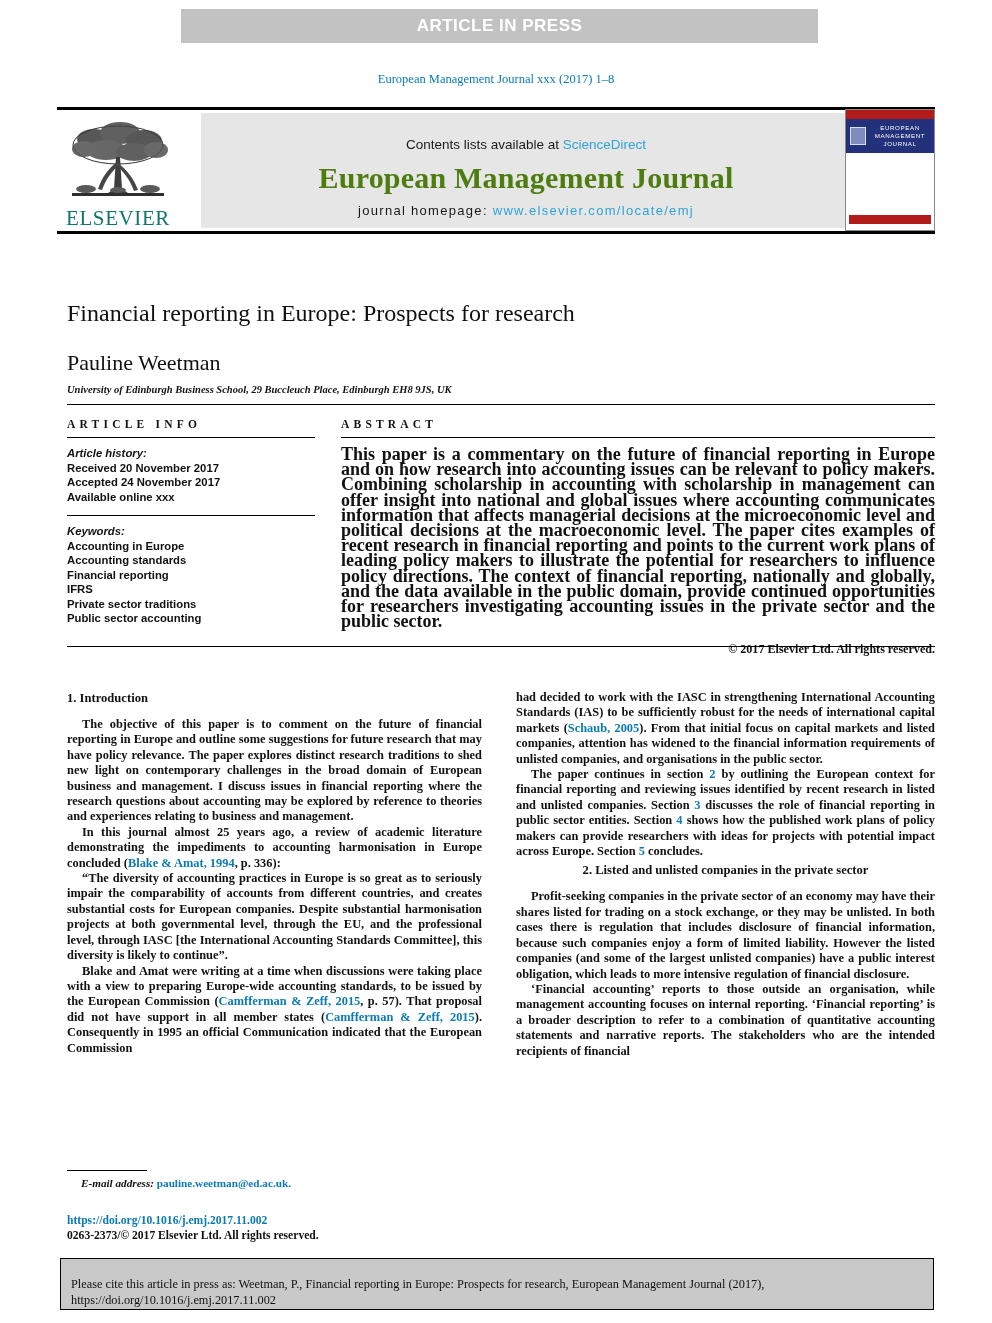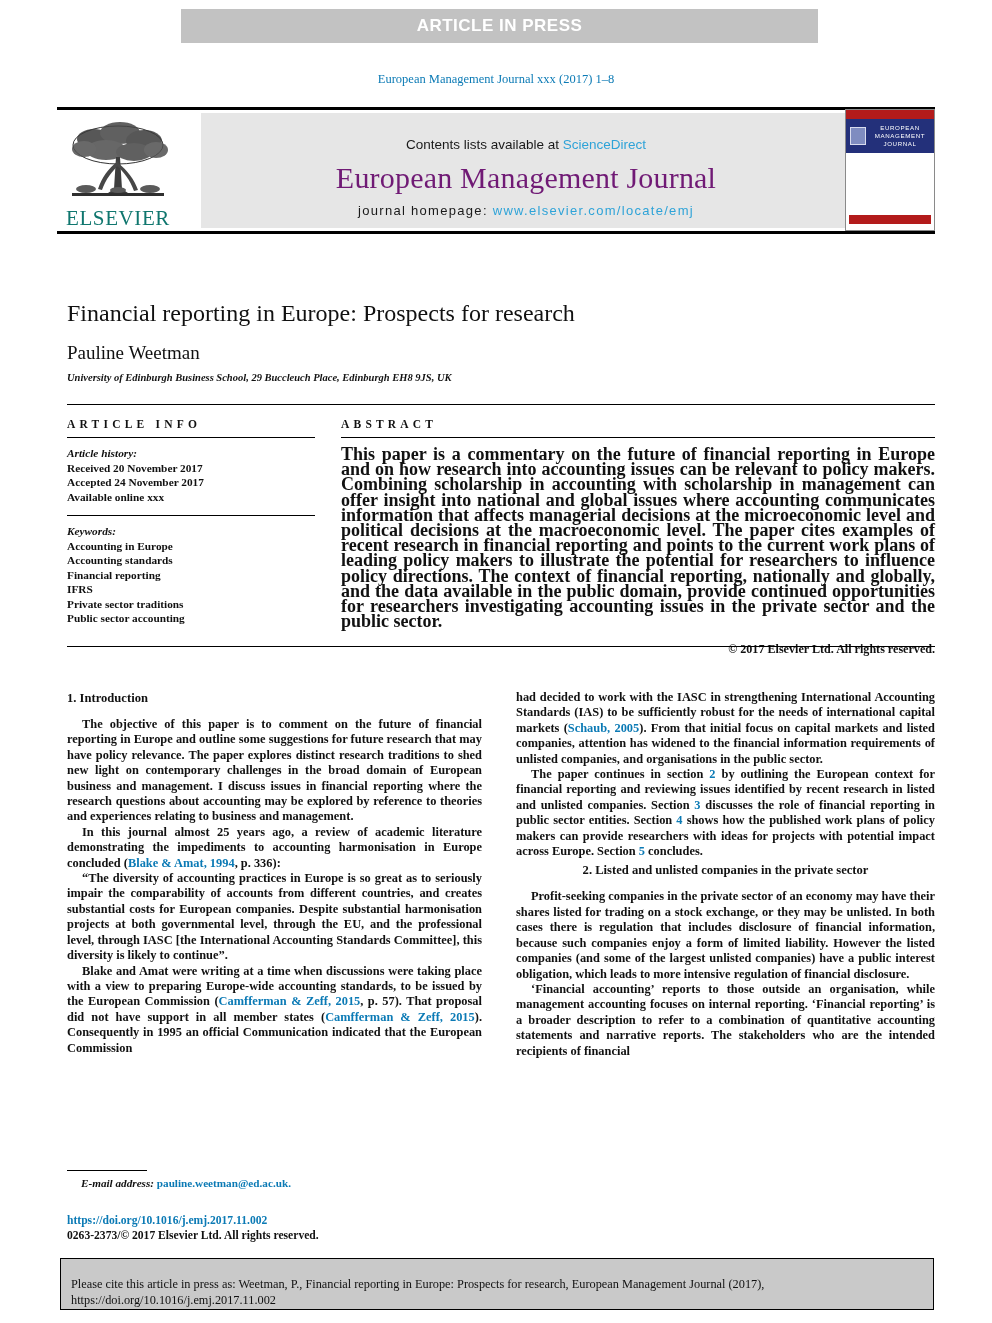--- a/index.html
+++ b/index.html
@@ -110,22 +110,23 @@
     font-family: "Liberation Sans", sans-serif;
     font-size: 13.5px;
     color: #1a1a1a;
   }
   .contents-line .sd {
     color: #2ea3d8;
   }
   .journal-title {
     font-family: "Liberation Serif", serif;
     font-size: 30px;
-    color: #701a75;
+    color: #4d7c0f;
     letter-spacing: 0.2px;
+    font-weight: bold;
   }
   .homepage-line {
     font-family: "Liberation Sans", sans-serif;
     font-size: 13px;
     letter-spacing: 1.3px;
     color: #1a1a1a;
   }
   .homepage-line .url {
     color: #2ea3d8;
   }
@@ -188,22 +189,22 @@
   .paper-title {
     font-family: "Liberation Serif", serif;
     font-size: 24px;
     font-weight: normal;
     color: #111;
     margin: 0;
     line-height: 1.2;
   }
   .author {
     font-family: "Liberation Serif", serif;
-    font-size: 19px;
-    margin: 14px 0 0 0;
+    font-size: 22px;
+    margin: 22px 0 0 0;
     font-weight: normal;
     color: #111;
   }
   .affiliation {
     font-family: "Liberation Serif", serif;
     font-style: italic;
     font-weight: bold;
     font-size: 10.5px;
     margin-top: 8px;
     color: #111;
@@ -239,21 +240,21 @@
     letter-spacing: 4.2px;
     color: #111;
   }
   .thin-rule {
     height: 1px;
     background: #000;
     margin-top: 7px;
   }
   .info-group {
     margin-top: 8px;
-    font-family: Liberation Serif, serif;
+    font-family: Liberation Sans, sans-serif;
     font-size: 11.3px;
     line-height: 14.5px;
     font-weight: bold;
     color: #111;
   }
   .info-group .ital {
     font-style: italic;
   }
   .info-sep {
     height: 1px;

